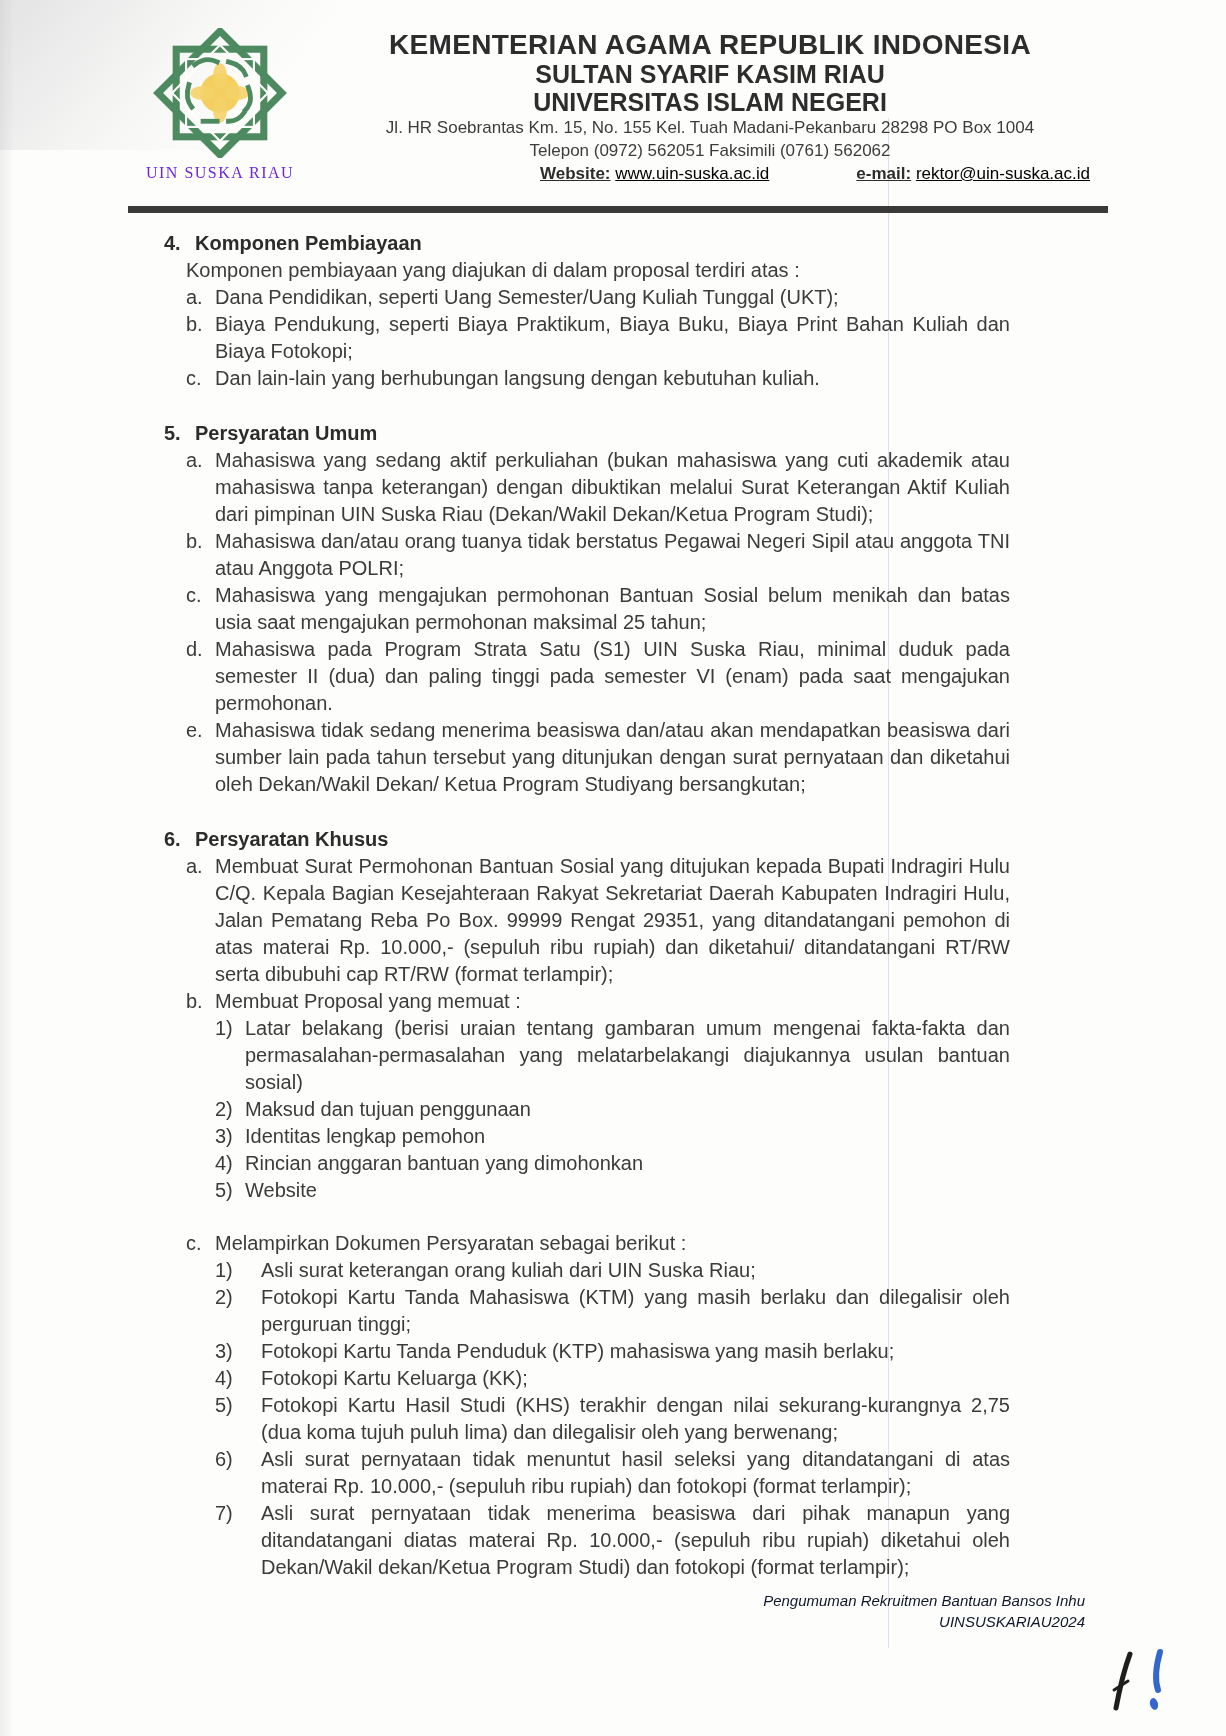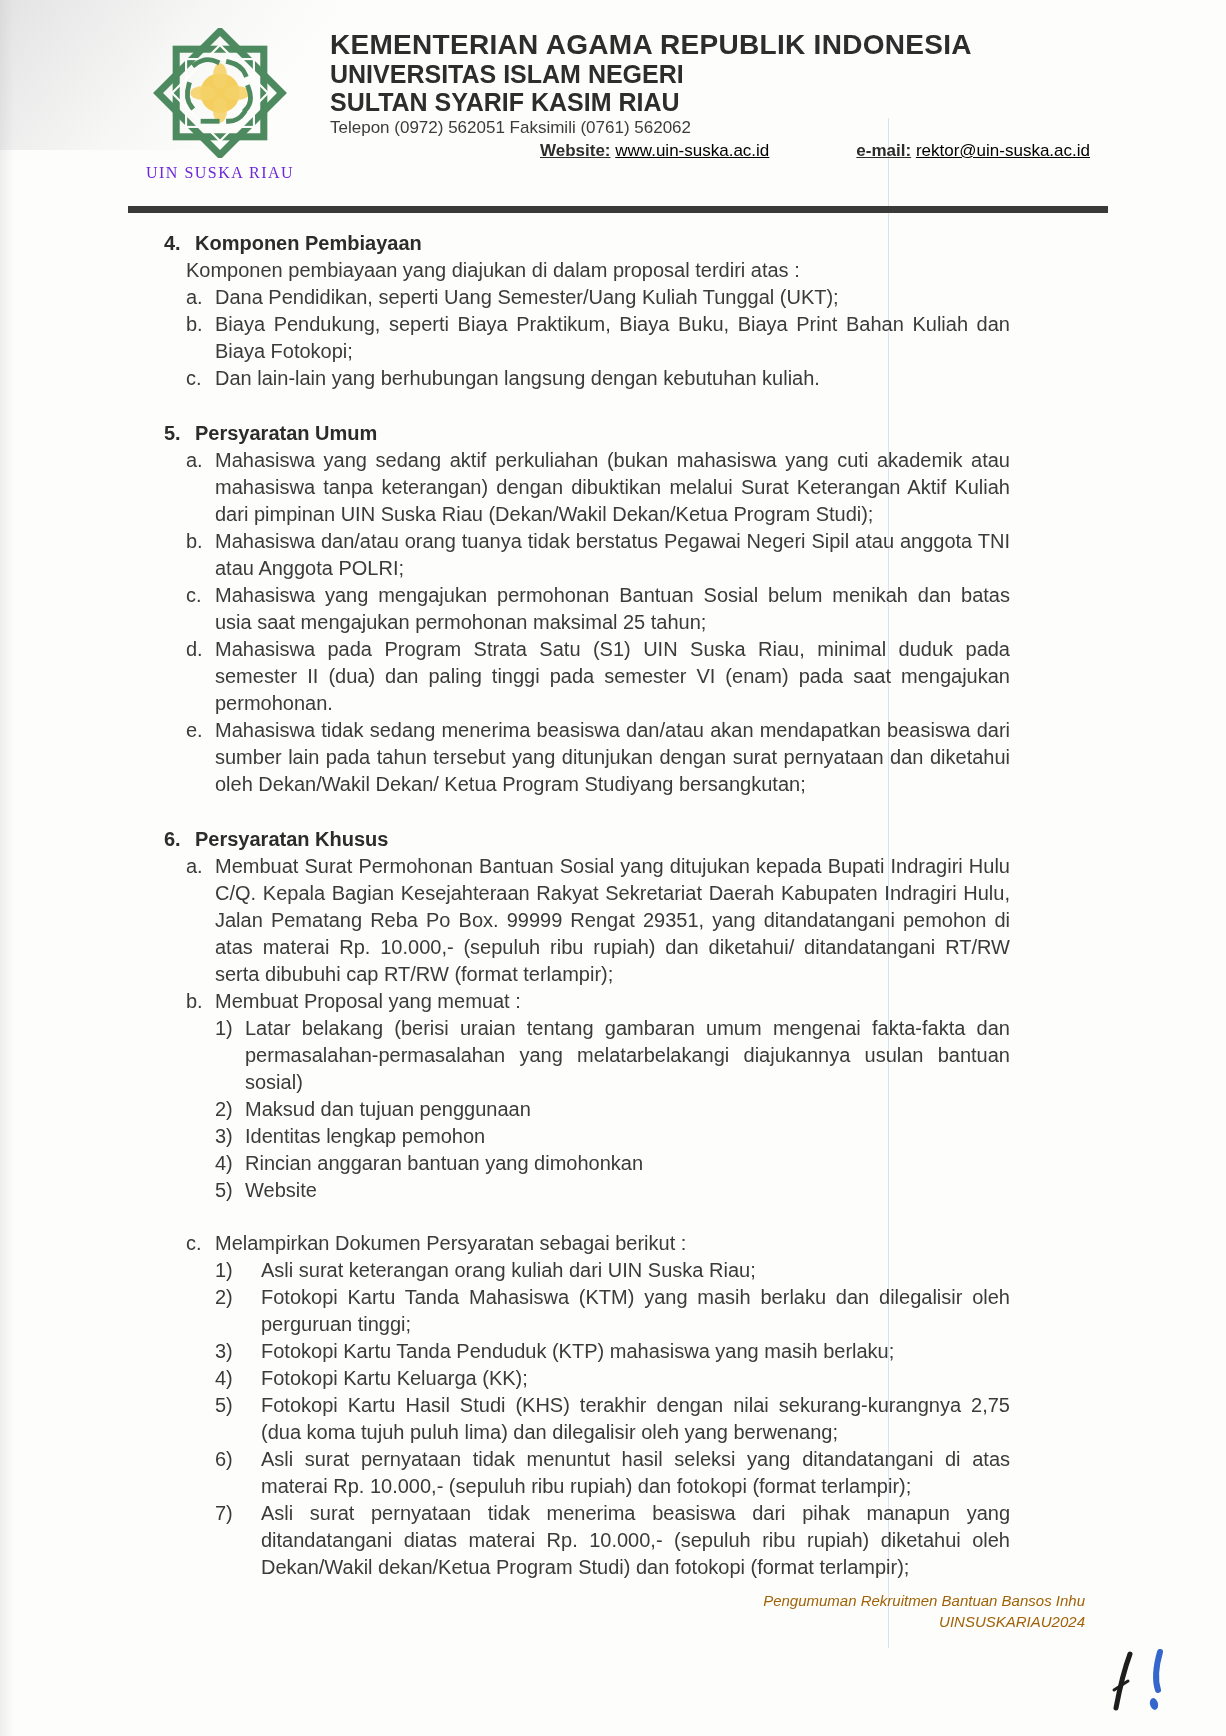--- a/index.html
+++ b/index.html
@@ -14,21 +14,21 @@
     pointer-events:none;}
   .edge-shade{position:absolute;left:0;top:0;width:14px;height:100%;
     background:linear-gradient(90deg, rgba(190,190,195,0.25), transparent);pointer-events:none;}
   .fold-line{position:absolute;left:888px;top:118px;width:1px;height:1530px;
     background:rgba(150,170,215,0.33);pointer-events:none;}
 
   
   .logo-wrap{position:absolute;left:135px;top:28px;width:170px;text-align:center;}
   .logo-caption{margin-top:2px;font-family:"Liberation Serif", serif;font-size:16px;
     letter-spacing:1.5px;color:#6d28d9;white-space:nowrap;}
-  .header-text{position:absolute;left:330px;top:30px;width:760px;color:#2d2d2d;}
+  .header-text{position:absolute;left:330px;top:30px;width:760px;text-align:center;color:#2d2d2d;}
   .h1{font-size:28px;font-weight:bold;letter-spacing:0.3px;line-height:30px;}
   .h2{font-size:25px;font-weight:bold;line-height:28px;}
   .addr{font-size:17px;line-height:22px;margin-top:1px;color:#3c3c3c;}
   .webline{display:flex;justify-content:space-between;padding-left:210px;font-size:17px;
     line-height:22px;margin-top:1px;color:#2d2d2d;}
   .weblabel{font-weight:bold;text-decoration:underline;}
   .link{color:#000000;text-decoration:underline;}
   .rule{position:absolute;left:128px;top:206px;width:980px;height:7px;background:#3a3a38;}
 
   
@@ -41,21 +41,21 @@
   .lbl{width:29px;flex:none;}
   .txt{flex:1;}
   .just{text-align:justify;}
   .sub{display:flex;}
   .slbl{width:30px;flex:none;}
   .sub.wide .slbl{width:46px;}
   .gap-before{margin-top:26px;}
 
   
   .doc-footer{position:absolute;right:141px;top:1590px;text-align:right;
-    color:#a16207;font-style:italic;font-size:15px;line-height:21px;}
+    color:#0f172a;font-style:italic;font-size:15px;line-height:21px;}
   .pen-marks{position:absolute;left:1080px;top:1640px;}
 </style>
 </head>
 <body>
 
 <div class="page">
   <div class="corner-shade"></div>
   <div class="edge-shade"></div>
   <div class="fold-line"></div>
 
@@ -81,22 +81,23 @@
           <path d="M -12,20 h 10"></path>
           <path d="M 6,20 q 7,0 11,-6"></path>
         </g>
       </g>
     </svg>
     <div class="logo-caption">UIN SUSKA RIAU</div>
   </div>
 
   <div class="header-text">
     <div class="h1">KEMENTERIAN AGAMA REPUBLIK INDONESIA</div>
+    <div class="h2">SULTAN SYARIF KASIM RIAU</div>
     <div class="h2">UNIVERSITAS ISLAM NEGERI</div>
-    <div class="h2">SULTAN SYARIF KASIM RIAU</div>
+    <div class="addr">Jl. HR Soebrantas Km. 15, No. 155 Kel. Tuah Madani-Pekanbaru 28298 PO Box 1004</div>
     <div class="addr">Telepon (0972) 562051 Faksimili (0761) 562062</div>
     <div class="webline">
       <span><span class="weblabel">Website:</span>
         <span class="link">www.uin-suska.ac.id</span></span>
       <span><span class="weblabel">e-mail:</span>
         <span class="link">rektor@uin-suska.ac.id</span></span>
     </div>
   </div>
 
   <div class="rule"></div>

